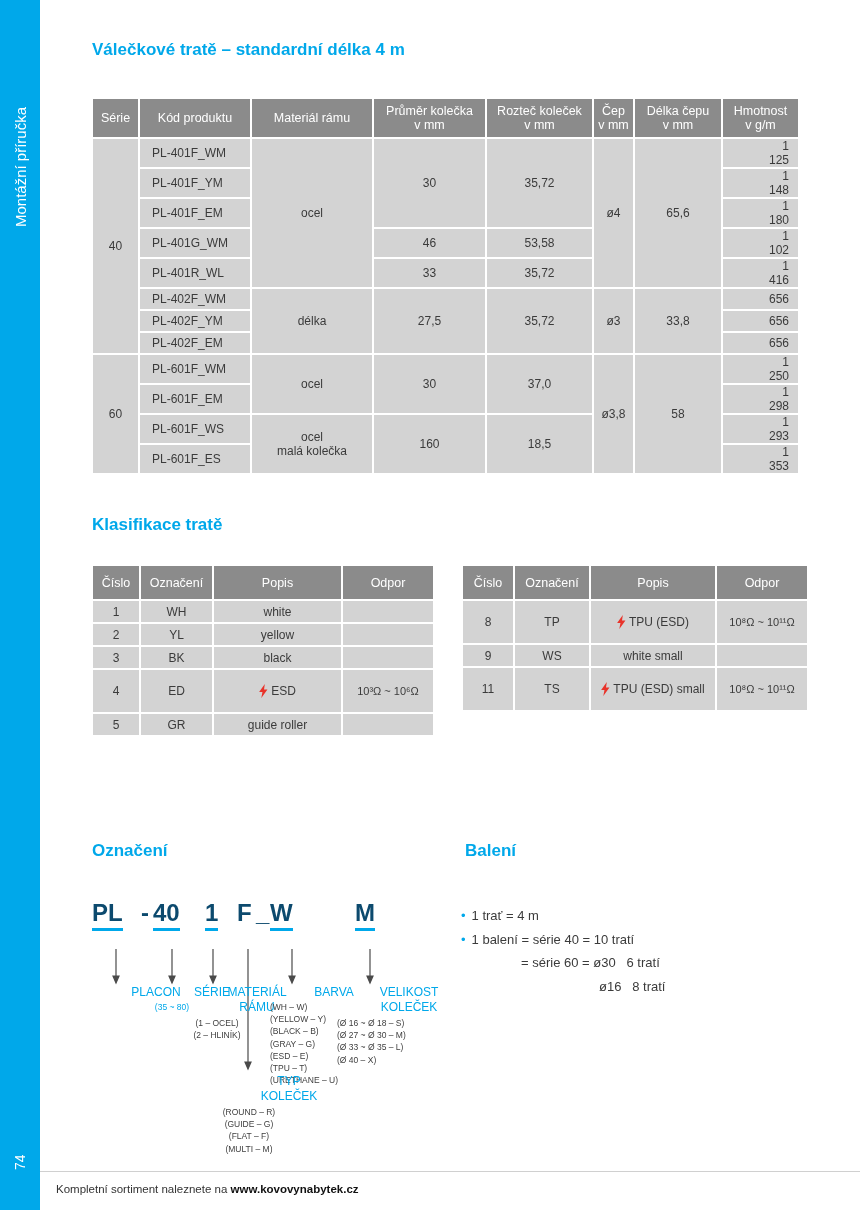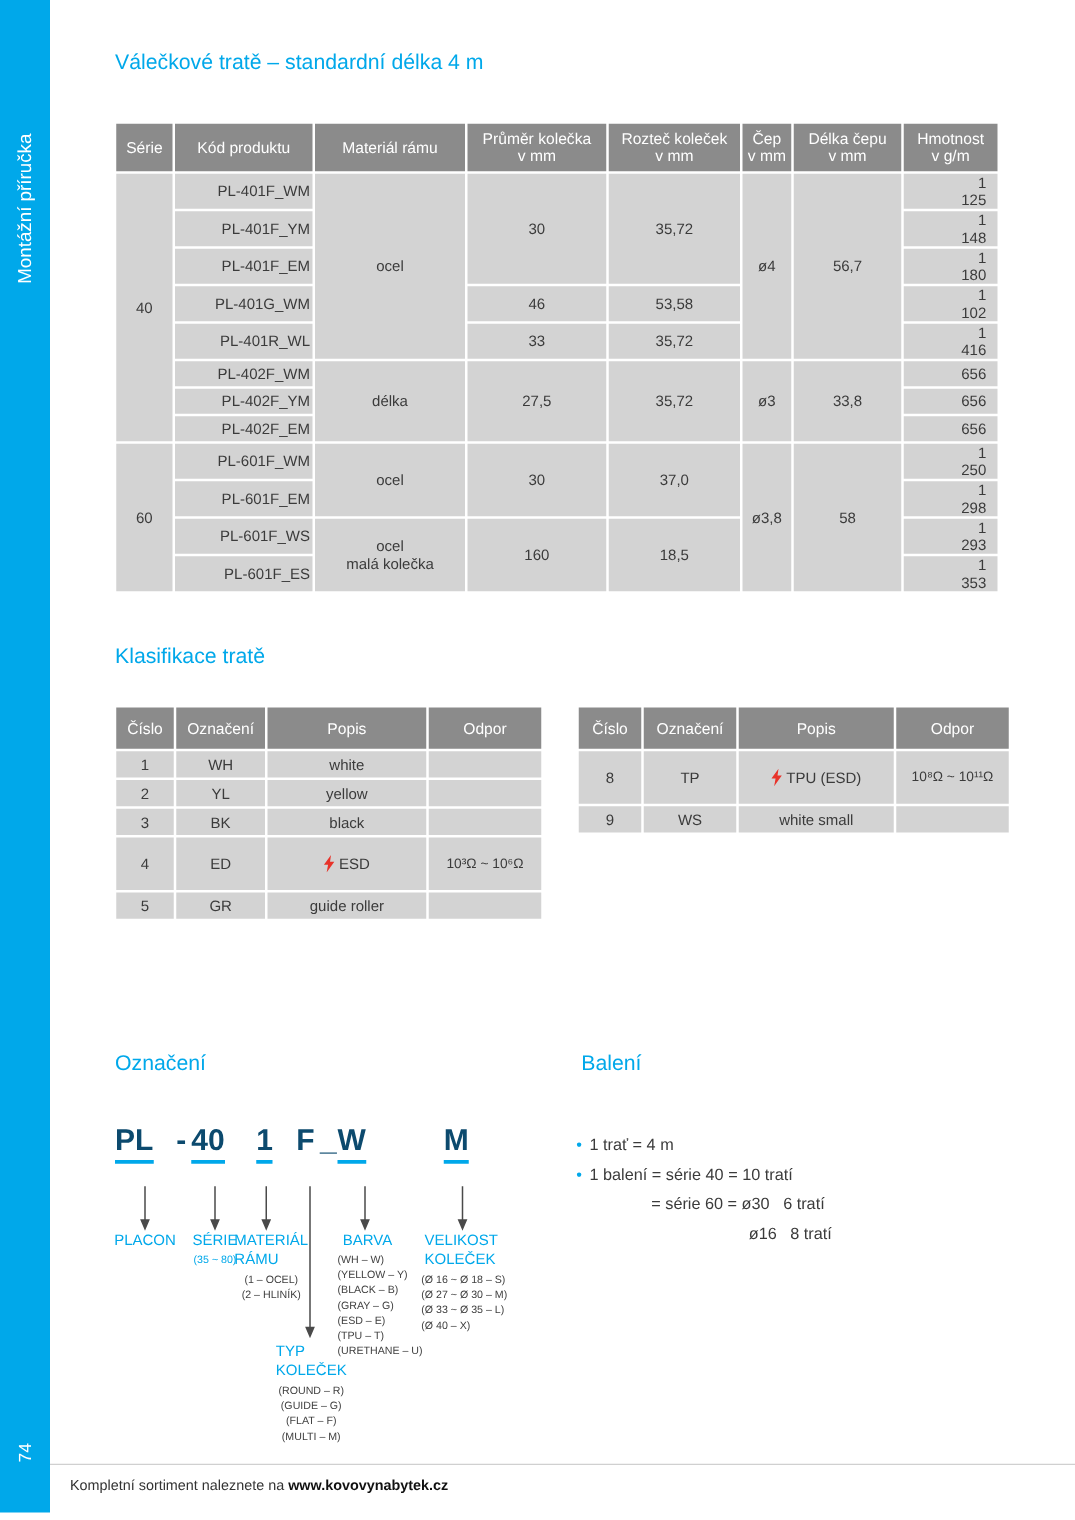--- a/index.html
+++ b/index.html
@@ -5,42 +5,42 @@
   html,body{margin:0;padding:0;background:#ffffff;}
   .page{position:relative;width:860px;height:1216px;background:#ffffff;overflow:hidden;
         font-family:"Liberation Sans",sans-serif;color:#3b3b3b;}
   
   .sidebar{position:absolute;left:0;top:0;width:40px;height:1210px;background:#00a8ea;}
   .vert{position:absolute;left:0;width:40px;display:flex;align-items:center;justify-content:center;
         writing-mode:vertical-rl;transform:rotate(180deg);color:#ffffff;}
   .vert-title{top:92px;height:150px;font-size:15px;}
   .vert-page{top:1140px;height:44px;font-size:14px;}
   
-  .heading{position:absolute;font-size:17px;font-weight:normal;color:#00a8ea;white-space:nowrap;}
+  .heading{position:absolute;font-size:17px;font-weight:bold;color:#00a8ea;white-space:nowrap;}
   
   table.grid{position:absolute;border-collapse:separate;border-spacing:2px;table-layout:fixed;}
   table.grid th{background:#8b8b8b;color:#ffffff;font-weight:normal;font-size:12.5px;
         text-align:center;vertical-align:middle;white-space:pre-line;line-height:14px;padding:0 2px;}
   table.grid td{background:#d3d3d3;color:#3b3b3b;font-size:12px;text-align:center;
         vertical-align:middle;white-space:pre-line;line-height:14px;padding:0 2px;}
   .main-table th{height:38px;}
   .main-table td{height:20px;}
-  .main-table td.code{text-align:right;padding-left:0;}
+  .main-table td.code{text-align:left;padding-left:12px;}
   .main-table td.weight{text-align:right;padding-right:9px;padding-left:36px;}
   .klasi th{height:33px;}
   .klasi td{height:21px;}
   .klasi td.odpor{font-size:11px;}
   .desc-wrap{display:flex;align-items:center;justify-content:center;gap:3px;}
   .bolt{display:inline-flex;align-items:center;}
   
   .big-part{position:absolute;top:901px;font-size:24px;font-weight:bold;color:#0c4a6e;line-height:1;}
   .u{border-bottom:3px solid #00a8ea;padding-bottom:3px;}
   .diagram-arrows{position:absolute;left:80px;top:946px;width:320px;height:135px;}
-  .dg-label{position:absolute;transform:translateX(-50%);color:#00a8ea;
-        font-size:12px;line-height:15px;white-space:pre-line;}
+  .dg-label{position:absolute;transform:translateX(-50%);text-align:center;color:#00a8ea;
+        font-size:12px;line-height:15px;white-space:pre-line;margin-left:40px;}
   .dg-sub{position:absolute;font-size:8.5px;color:#404040;line-height:12.2px;white-space:pre-line;}
   .dg-sub.centered{transform:translateX(-50%);text-align:center;}
   .dg-sub.cyan{color:#00a8ea;}
   
   .pack{position:absolute;left:461px;top:904px;font-size:13px;color:#3b3b3b;}
   .pack-line{height:23.5px;display:flex;align-items:center;white-space:pre;}
   .pack-line .bullet{color:#00a8ea;margin-right:6px;font-size:13px;}
   .pack-line.ind1{padding-left:60px;}
   .pack-line.ind2{padding-left:138px;}
   
@@ -88,21 +88,21 @@
       </tr>
     </thead>
     <tbody>
       <tr>
         <td rowspan="8">40</td>
         <td class="code">PL-401F_WM</td>
         <td rowspan="5">ocel</td>
         <td rowspan="3">30</td>
         <td rowspan="3">35,72</td>
         <td rowspan="5">ø4</td>
-        <td rowspan="5">56,7</td>
+        <td rowspan="5">65,6</td>
         <td class="weight">1 125</td>
       </tr>
       <tr>
         <td class="code">PL-401F_YM</td>
         <td class="weight">1 148</td>
       </tr>
       <tr>
         <td class="code">PL-401F_EM</td>
         <td class="weight">1 180</td>
       </tr>
@@ -249,20 +249,33 @@
             <span>TPU (ESD)</span>
           </div>
         </td>
         <td class="odpor">10⁸Ω ~ 10¹¹Ω</td>
       </tr>
       <tr>
         <td>9</td>
         <td>WS</td>
         <td>white small</td>
         <td class="odpor"></td>
+      </tr>
+      <tr>
+        <td>11</td>
+        <td>TS</td>
+        <td>
+          <div class="desc-wrap">
+            <span class="bolt"><svg viewBox="0 0 10 16" width="9" height="14">
+                  <polygon points="6.5,0 0,9 3.8,9 2.5,16 9.5,6.2 5.6,6.2" fill="#e8332a"></polygon>
+                </svg></span>
+            <span>TPU (ESD) small</span>
+          </div>
+        </td>
+        <td class="odpor">10⁸Ω ~ 10¹¹Ω</td>
       </tr>
     </tbody>
   </table>
 
   <div class="heading" style="left:92px;top:841px;">Označení</div>
 
   <span class="big-part u" style="left:92px;">PL</span>
   <span class="big-part" style="left:141px;">-</span>
   <span class="big-part u" style="left:153px;">40</span>
   <span class="big-part u" style="left:205px;">1</span>

